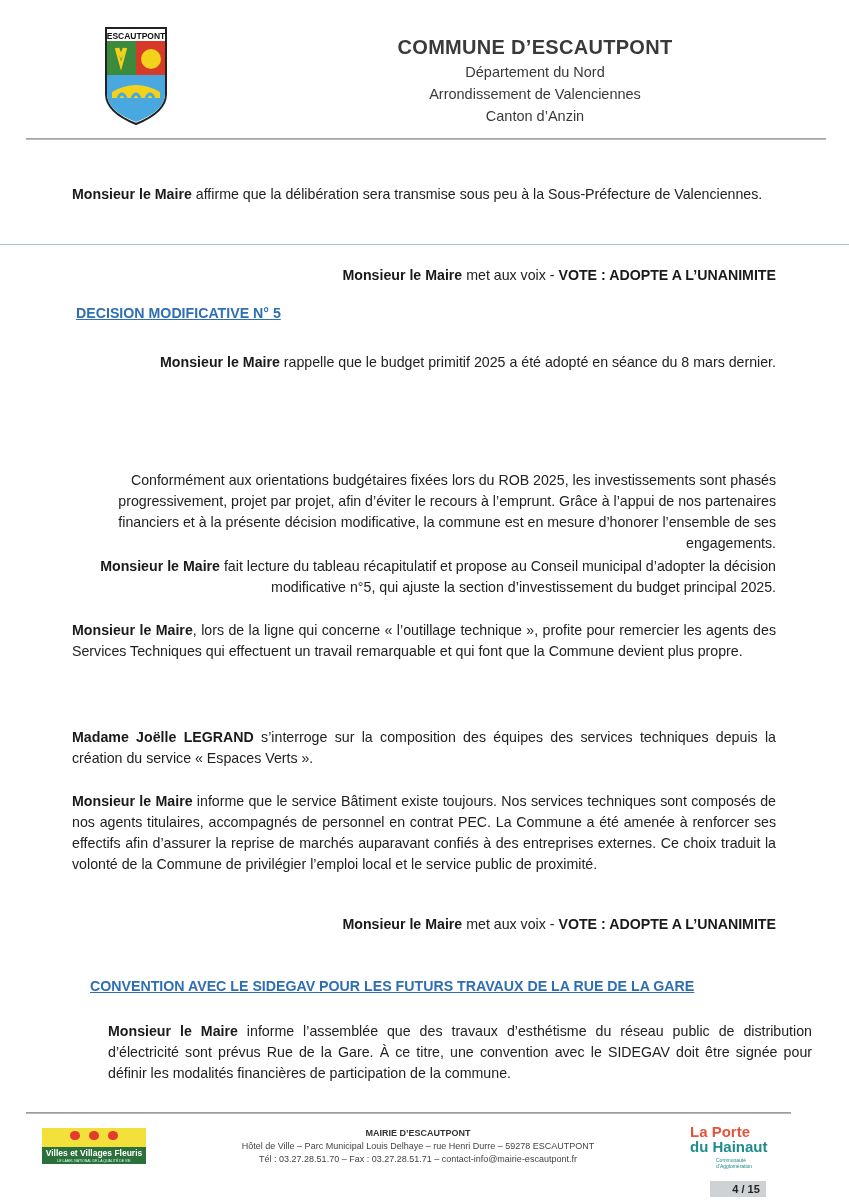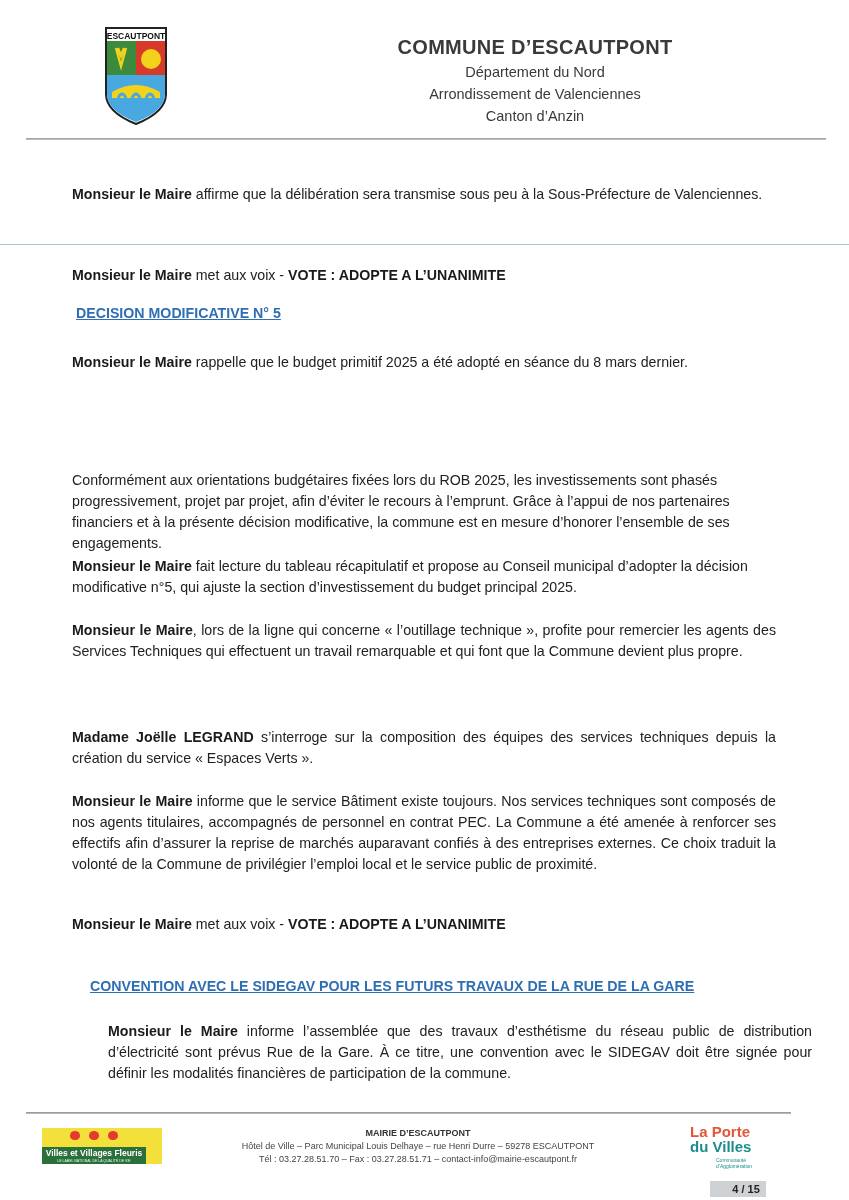--- a/index.html
+++ b/index.html
@@ -9,25 +9,25 @@
     .hdr { position: absolute; left: 330px; width: 410px; text-align: center; color: #3a3a3a; }
     .hdr-title { top: 36px; font-size: 20px; font-weight: bold; letter-spacing: 0.3px; }
     .hdr-sub { font-size: 14.5px; font-weight: normal; }
     .hdr-l1 { top: 64px; } .hdr-l2 { top: 86px; } .hdr-l3 { top: 108px; }
     .rule-top { position: absolute; left: 26px; top: 138px; width: 800px; height: 2px; background: linear-gradient(#9a9a9a,#c8c8c8); }
     .rule-mid { position: absolute; left: 0; top: 244px; width: 849px; height: 1px; background: #a9c4cf; }
     .rule-foot { position: absolute; left: 26px; top: 1112px; width: 765px; height: 2px; background: linear-gradient(#909090,#c4c4c4); }
     .body-text { position: absolute; left: 72px; width: 704px; font-family: "Liberation Sans Narrow", "Liberation Sans", sans-serif;
       font-size: 14.2px; line-height: 21px; text-align: justify; color: #222; }
     .body-text b { font-weight: bold; color: #1a1a1a; }
-    .ll { text-align: left; }
+    .ll { text-align: right; }
     .heading { position: absolute; font-size: 14.2px; font-weight: bold; color: #2e6fb4; text-decoration: underline; }
     .footer-center { position: absolute; left: 208px; width: 420px; text-align: center; font-size: 9px; line-height: 13px; color: #444; }
     .footer-title { font-weight: bold; color: #333; }
-    .vvf { position: absolute; left: 42px; top: 1128px; width: 120px; height: 36px; background: #f4e03a; overflow: hidden; }
+    .vvf { position: absolute; left: 42px; top: 1128px; width: 104px; height: 36px; background: #f4e03a; overflow: hidden; }
     .vvf-band { position: absolute; left: 0; bottom: 0; width: 104px; height: 17px; background: #2b6f3b; color: #fff; font-size: 8.5px; font-weight: bold; text-align: center; line-height: 12px; }
     .vvf-tag { position: absolute; left: 0; bottom: 0; width: 104px; font-size: 3.5px; color: #dfe; text-align: center; line-height: 5px; }
     .flower { position: absolute; top: 3px; width: 10px; height: 9px; border-radius: 50% 50% 45% 45%; background: #e33b2e; }
     .porte { position: absolute; left: 690px; top: 1124px; width: 100px; font-weight: bold; font-size: 15px; line-height: 15px; }
     .porte .l1 { color: #e4553a; }
     .porte .l2 { color: #1e8c8c; }
     .porte .sub { font-size: 5px; font-weight: normal; color: #1e8c8c; line-height: 6px; margin-left: 26px; margin-top: 3px; }
     .pagenum { position: absolute; left: 710px; top: 1181px; width: 40px; height: 16px; background: #cfd2d4; font-size: 11px; font-weight: bold; text-align: center; line-height: 16px; color: #222; padding-left: 16px; }
   </style>
 </head>
@@ -110,18 +110,18 @@
 </div>
 
 <div class="footer-center" style="top:1127px;">
   <div class="footer-title">MAIRIE D’ESCAUTPONT</div>
   <div>Hôtel de Ville – Parc Municipal Louis Delhaye – rue Henri Durre – 59278 ESCAUTPONT</div>
   <div>Tél : 03.27.28.51.70 – Fax : 03.27.28.51.71 – contact-info@mairie-escautpont.fr</div>
 </div>
 
 <div class="porte">
   <div class="l1">La Porte</div>
-  <div class="l2">du Villes</div>
+  <div class="l2">du Hainaut</div>
   <div class="sub">Communauté</div>
   <div class="sub" style="margin-top:0;">d’Agglomération</div>
 </div>
 
 <div class="pagenum">4 / 15</div>
 
 </body></html>

